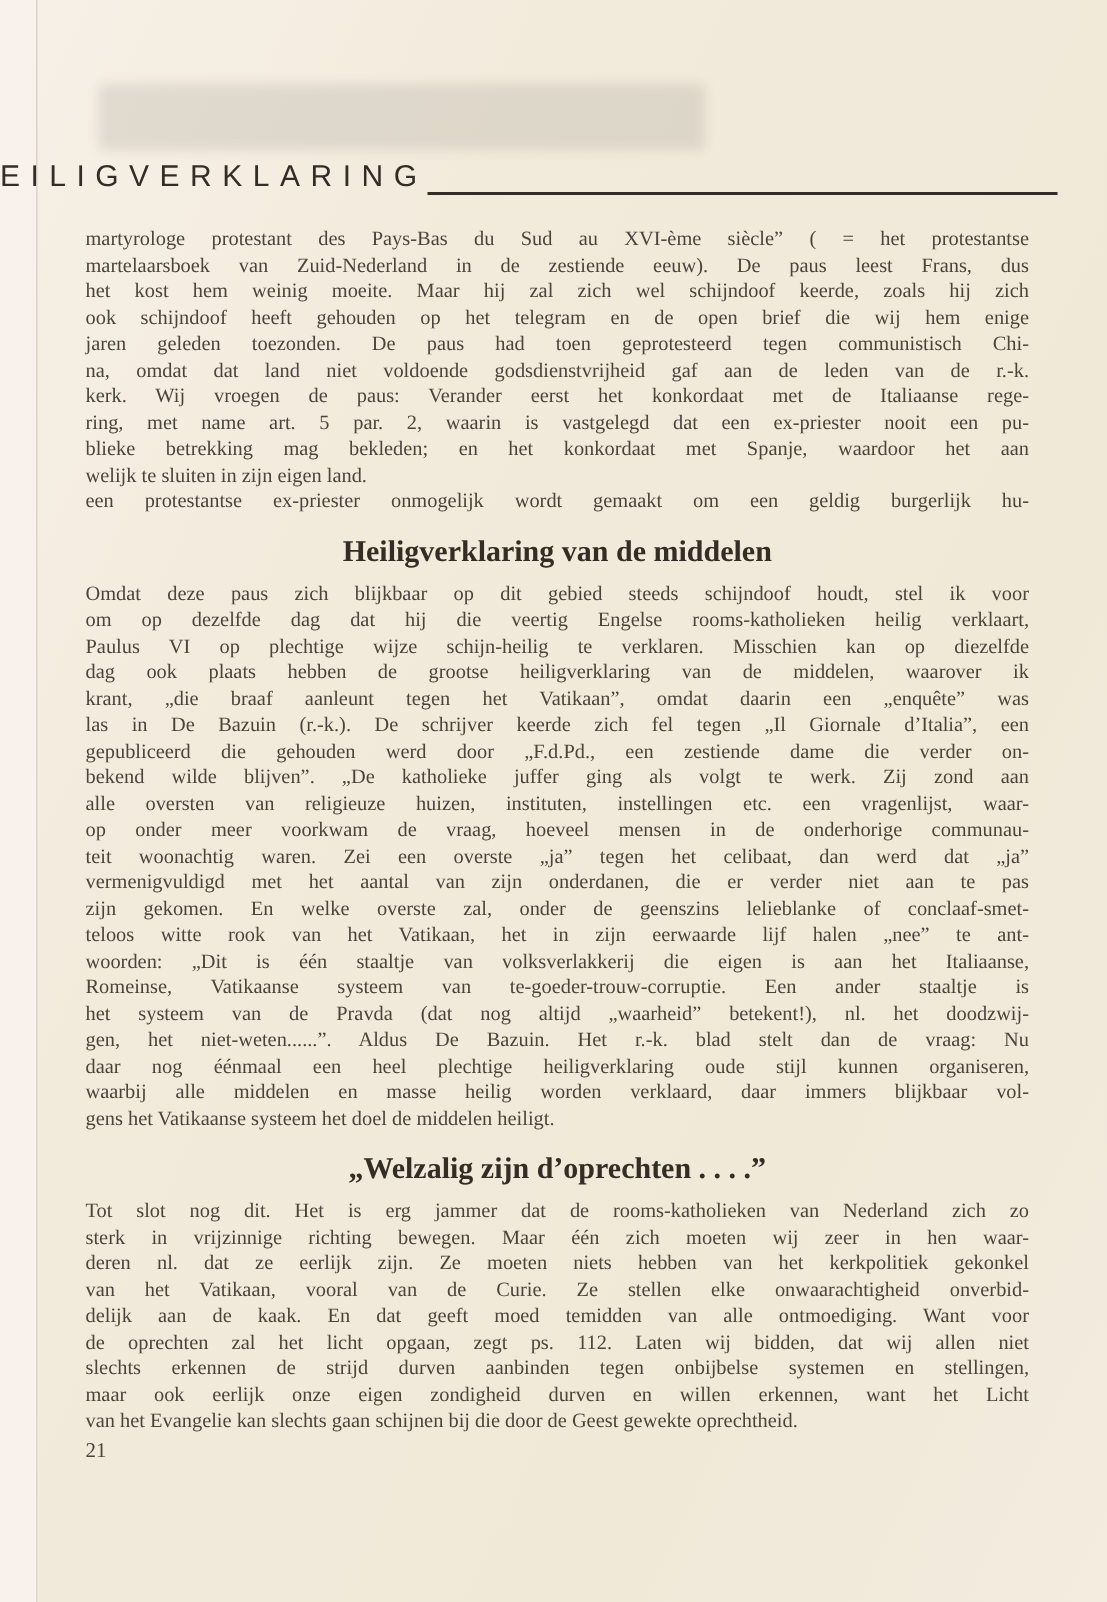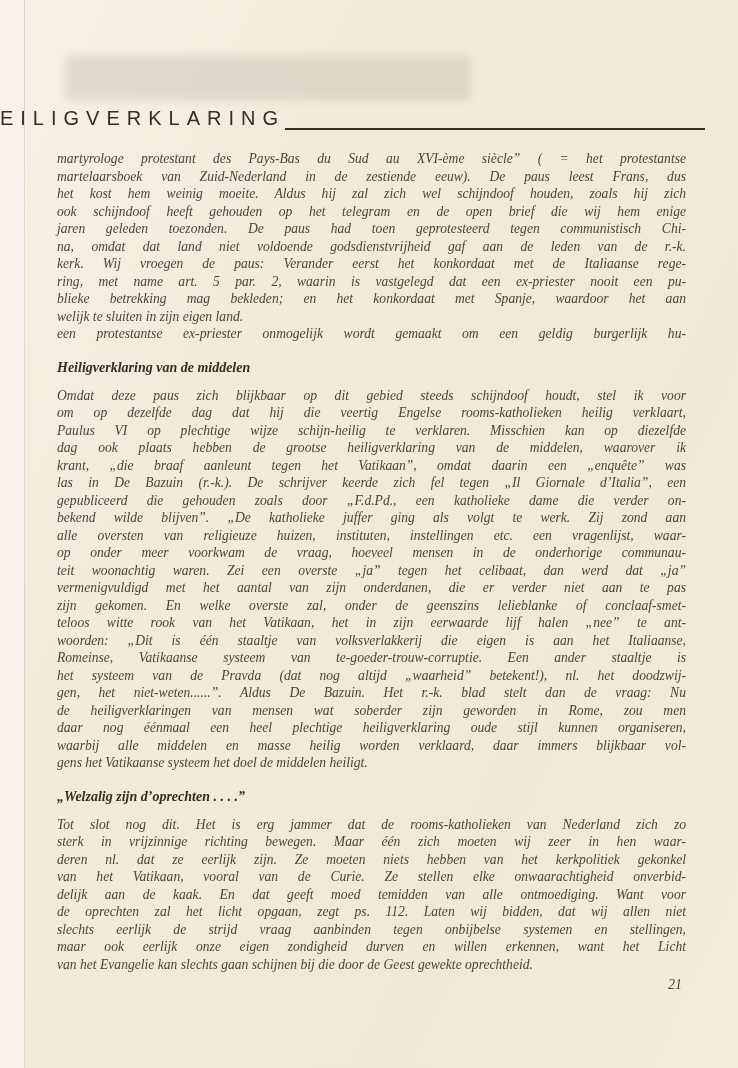--- a/index.html
+++ b/index.html
@@ -46,31 +46,31 @@
     font-size: 20px; letter-spacing: 7px; text-indent: 7px;
     color: #332d27; margin-top: 12px; white-space: nowrap;
   }
   .header-rule {
     width: 420px; height: 0;
     border-top: 2.5px solid #332d27;
     margin-top: 6px;
   }
   .text-block {
     position: absolute; left: 57px; top: 150px; width: 629px;
-    font-size: 13.6px; line-height: 17.5px; color: #4b443b; font-style: italic;
+    font-size: 13.6px; line-height: 17.5px; color: #4b443b;
   }
   .para .line { text-align: justify; text-align-last: justify; }
   .para .line.last { text-align-last: left; }
   .section-heading {
-    font-weight: bold; text-align: left;
-    font-size: 14px; color: #332d26;
+    font-weight: bold; text-align: center;
+    font-size: 20px; color: #332d26;
     margin: 15px 0 9px 0; line-height: 20px;
   }
   .page-number {
-    text-align: right; padding-right: 4px; margin-top: 3px;
+    padding-right: 4px; margin-top: 3px;
     font-size: 14px; color: #4b443b;
   }
 </style>
 </head>
 <body>
 
 <div class="page">
 
   <div class="edge-strip"></div>
   <div class="scan-band"></div>
@@ -81,63 +81,62 @@
       <span class="logo-front">SCHIJN</span>
     </div>
     <div class="subtitle">HEILIGVERKLARING</div>
     <div class="header-rule"></div>
   </div>
 
   <div class="text-block">
     <div class="para">
         <div class="line">martyrologe protestant des Pays-Bas du Sud au XVI-ème siècle” ( = het protestantse</div>
         <div class="line">martelaarsboek van Zuid-Nederland in de zestiende eeuw). De paus leest Frans, dus</div>
-        <div class="line">het kost hem weinig moeite. Aldus hij zal zich wel schijndoof houden, zoals hij zich</div>
+        <div class="line">het kost hem weinig moeite. Maar hij zal zich wel schijndoof keerde, zoals hij zich</div>
         <div class="line">ook schijndoof heeft gehouden op het telegram en de open brief die wij hem enige</div>
         <div class="line">jaren geleden toezonden. De paus had toen geprotesteerd tegen communistisch Chi-</div>
         <div class="line">na, omdat dat land niet voldoende godsdienstvrijheid gaf aan de leden van de r.-k.</div>
         <div class="line">kerk. Wij vroegen de paus: Verander eerst het konkordaat met de Italiaanse rege-</div>
         <div class="line">ring, met name art. 5 par. 2, waarin is vastgelegd dat een ex-priester nooit een pu-</div>
         <div class="line">blieke betrekking mag bekleden; en het konkordaat met Spanje, waardoor het aan</div>
         <div class="line last">welijk te sluiten in zijn eigen land.</div>
         <div class="line">een protestantse ex-priester onmogelijk wordt gemaakt om een geldig burgerlijk hu-</div>
       </div>
     <div class="section-heading">Heiligverklaring van de middelen</div>
     <div class="para">
         <div class="line">Omdat deze paus zich blijkbaar op dit gebied steeds schijndoof houdt, stel ik voor</div>
         <div class="line">om op dezelfde dag dat hij die veertig Engelse rooms-katholieken heilig verklaart,</div>
         <div class="line">Paulus VI op plechtige wijze schijn-heilig te verklaren. Misschien kan op diezelfde</div>
         <div class="line">dag ook plaats hebben de grootse heiligverklaring van de middelen, waarover ik</div>
         <div class="line">krant, „die braaf aanleunt tegen het Vatikaan”, omdat daarin een „enquête” was</div>
         <div class="line">las in De Bazuin (r.-k.). De schrijver keerde zich fel tegen „Il Giornale d’Italia”, een</div>
-        <div class="line">gepubliceerd die gehouden zoals door „F.d.Pd., een katholieke dame die verder on-</div>
+        <div class="line">gepubliceerd die gehouden werd door „F.d.Pd., een zestiende dame die verder on-</div>
         <div class="line">bekend wilde blijven”. „De katholieke juffer ging als volgt te werk. Zij zond aan</div>
         <div class="line">alle oversten van religieuze huizen, instituten, instellingen etc. een vragenlijst, waar-</div>
         <div class="line">op onder meer voorkwam de vraag, hoeveel mensen in de onderhorige communau-</div>
         <div class="line">teit woonachtig waren. Zei een overste „ja” tegen het celibaat, dan werd dat „ja”</div>
         <div class="line">vermenigvuldigd met het aantal van zijn onderdanen, die er verder niet aan te pas</div>
         <div class="line">zijn gekomen. En welke overste zal, onder de geenszins lelieblanke of conclaaf-smet-</div>
         <div class="line">teloos witte rook van het Vatikaan, het in zijn eerwaarde lijf halen „nee” te ant-</div>
         <div class="line">woorden: „Dit is één staaltje van volksverlakkerij die eigen is aan het Italiaanse,</div>
         <div class="line">Romeinse, Vatikaanse systeem van te-goeder-trouw-corruptie. Een ander staaltje is</div>
         <div class="line">het systeem van de Pravda (dat nog altijd „waarheid” betekent!), nl. het doodzwij-</div>
         <div class="line">gen, het niet-weten......”. Aldus De Bazuin. Het r.-k. blad stelt dan de vraag: Nu</div>
-        <div class="line">de heiligverklaringen van mensen wat soberder zijn geworden in Rome, zou men</div>
         <div class="line">daar nog éénmaal een heel plechtige heiligverklaring oude stijl kunnen organiseren,</div>
         <div class="line">waarbij alle middelen en masse heilig worden verklaard, daar immers blijkbaar vol-</div>
         <div class="line last">gens het Vatikaanse systeem het doel de middelen heiligt.</div>
       </div>
     <div class="section-heading">„Welzalig zijn d’oprechten . . . .”</div>
     <div class="para">
         <div class="line">Tot slot nog dit. Het is erg jammer dat de rooms-katholieken van Nederland zich zo</div>
         <div class="line">sterk in vrijzinnige richting bewegen. Maar één zich moeten wij zeer in hen waar-</div>
         <div class="line">deren nl. dat ze eerlijk zijn. Ze moeten niets hebben van het kerkpolitiek gekonkel</div>
         <div class="line">van het Vatikaan, vooral van de Curie. Ze stellen elke onwaarachtigheid onverbid-</div>
         <div class="line">delijk aan de kaak. En dat geeft moed temidden van alle ontmoediging. Want voor</div>
         <div class="line">de oprechten zal het licht opgaan, zegt ps. 112. Laten wij bidden, dat wij allen niet</div>
-        <div class="line">slechts eerlijk de strijd vraag aanbinden tegen onbijbelse systemen en stellingen,</div>
+        <div class="line">slechts erkennen de strijd durven aanbinden tegen onbijbelse systemen en stellingen,</div>
         <div class="line">maar ook eerlijk onze eigen zondigheid durven en willen erkennen, want het Licht</div>
         <div class="line last">van het Evangelie kan slechts gaan schijnen bij die door de Geest gewekte oprechtheid.</div>
       </div>
     <div class="page-number">21</div>
   </div>
 
 </div>
 
 </body></html>

